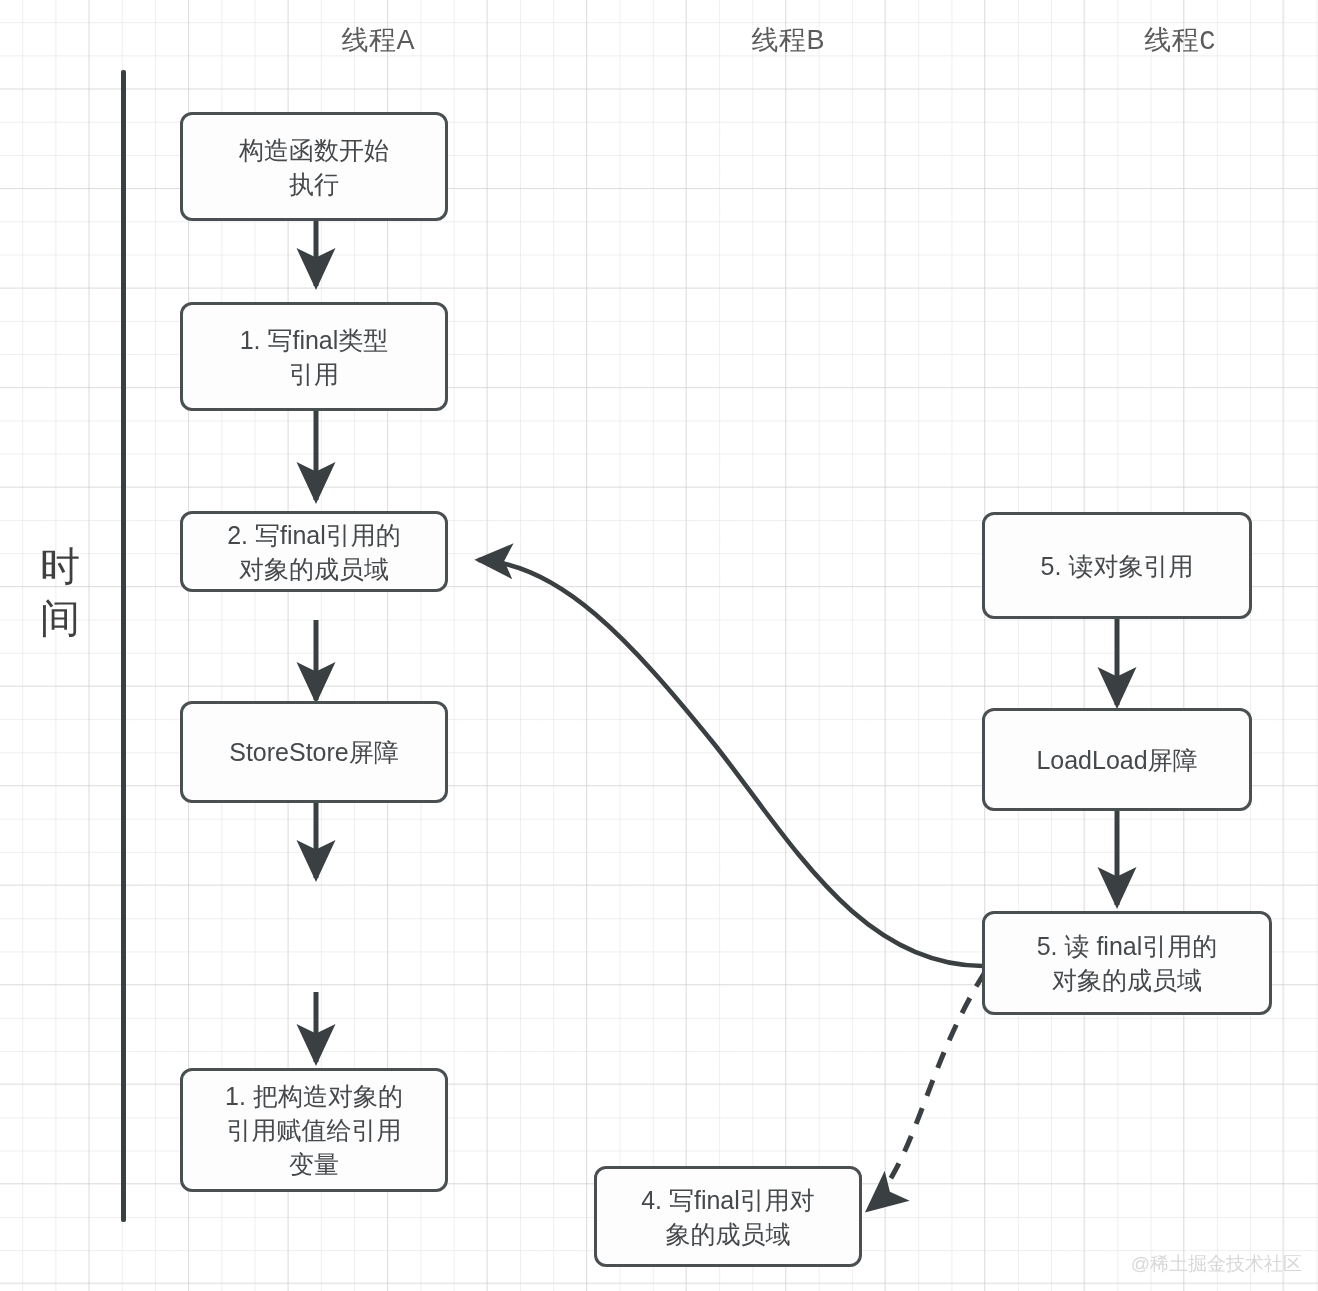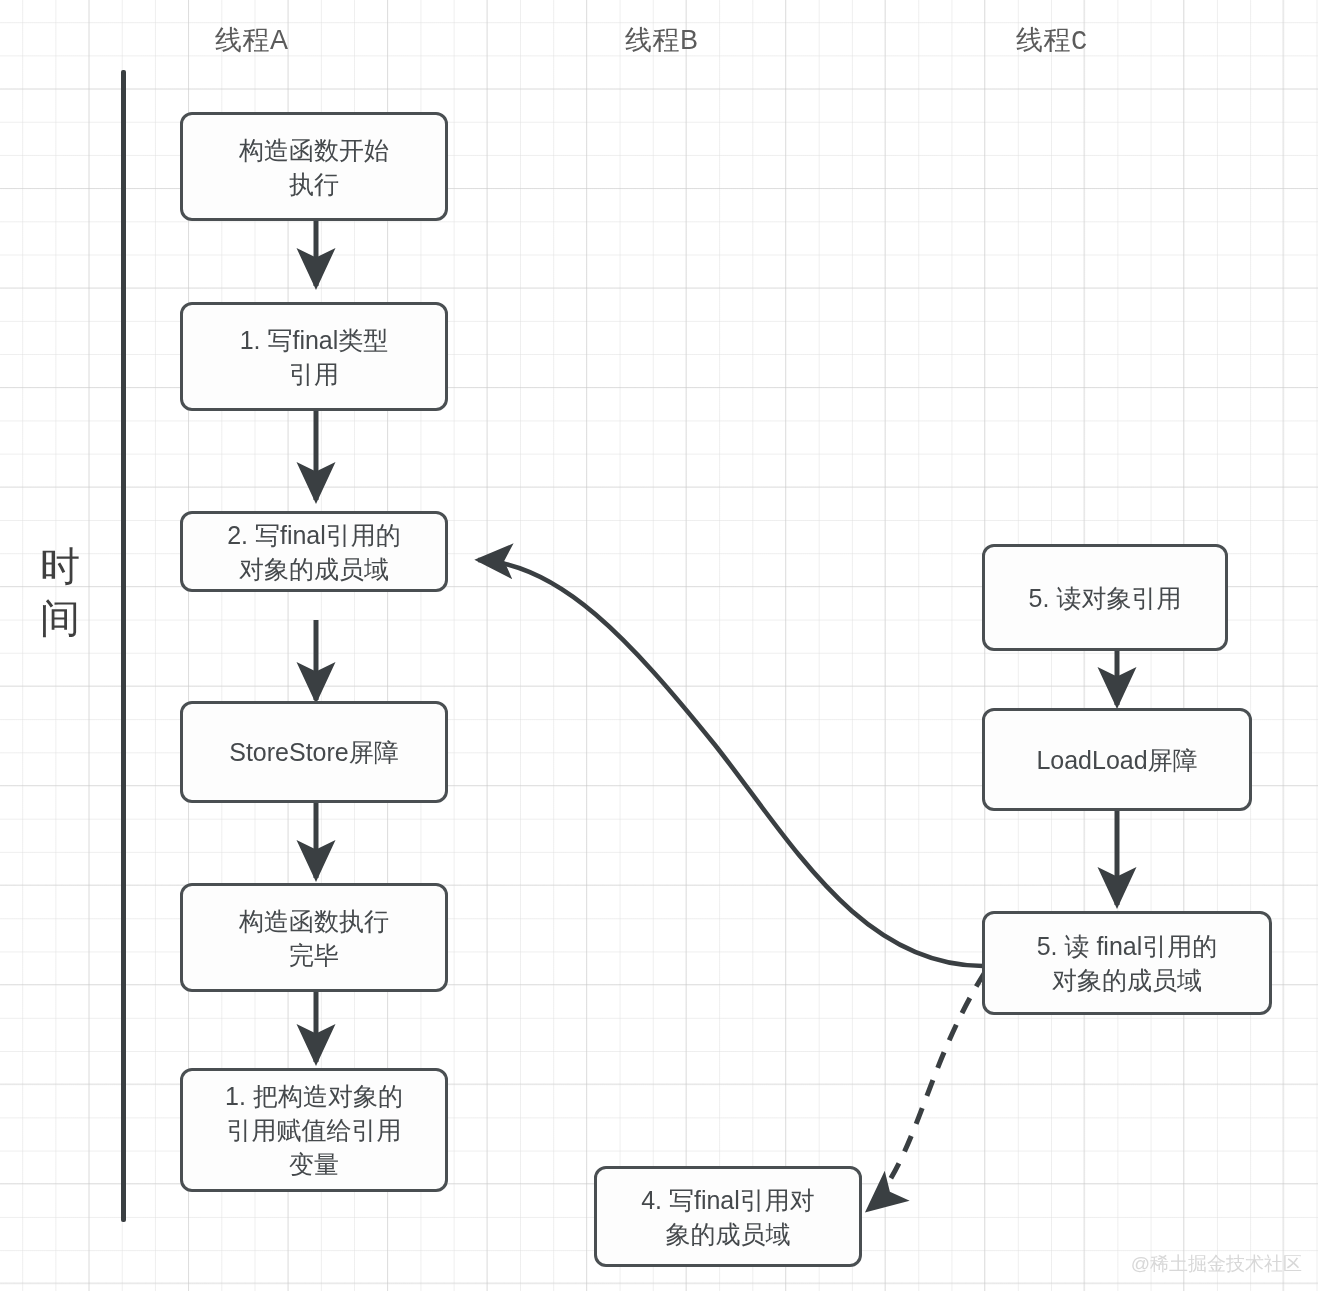--- a/index.html
+++ b/index.html
@@ -29,21 +29,21 @@
     background-position: -11px -11px, -11px -11px, -11px -11px, -11px -11px;
   }
 
   
   .lane-label {
     position: absolute;
     font-size: 27px;
     color: #5b5b5b;
     letter-spacing: 0.5px;
     white-space: nowrap;
-    text-align: left;
+    text-align: right;
   }
 
   
   .time-axis-line {
     position: absolute;
     left: 121px;
     top: 70px;
     width: 5px;
     height: 1152px;
     background: #3a3f42;
@@ -158,31 +158,29 @@
 执行</div>
 
   <div class="node" style="left:180px; top:302px; width:268px; height:109px;">1. 写final类型
 引用</div>
 
   <div class="node" style="left:180px; top:511px; width:268px; height:81px;">2. 写final引用的
 对象的成员域</div>
 
   <div class="node" style="left:180px; top:701px; width:268px; height:102px;">StoreStore屏障</div>
 
-  <div class="node" style="left:180px; top:883px; width:268px; height:109px;">构造函数执行
-完毕</div>
 
   <div class="node" style="left:180px; top:1068px; width:268px; height:124px;">1. 把构造对象的
 引用赋值给引用
 变量</div>
 
   <div class="node" style="left:594px; top:1166px; width:268px; height:101px;">4. 写final引用对
 象的成员域</div>
 
-  <div class="node" style="left:982px; top:512px; width:246px; height:107px;margin-top:32px;">5. 读对象引用</div>
+  <div class="node" style="left:982px; top:512px; width:270px; height:107px;">5. 读对象引用</div>
 
   <div class="node" style="left:982px; top:708px; width:270px; height:103px;">LoadLoad屏障</div>
 
   <div class="node" style="left:982px; top:911px; width:290px; height:104px;">5. 读 final引用的
 对象的成员域</div>
 
   <div class="watermark">@稀土掘金技术社区</div>
 
 </div>
 

